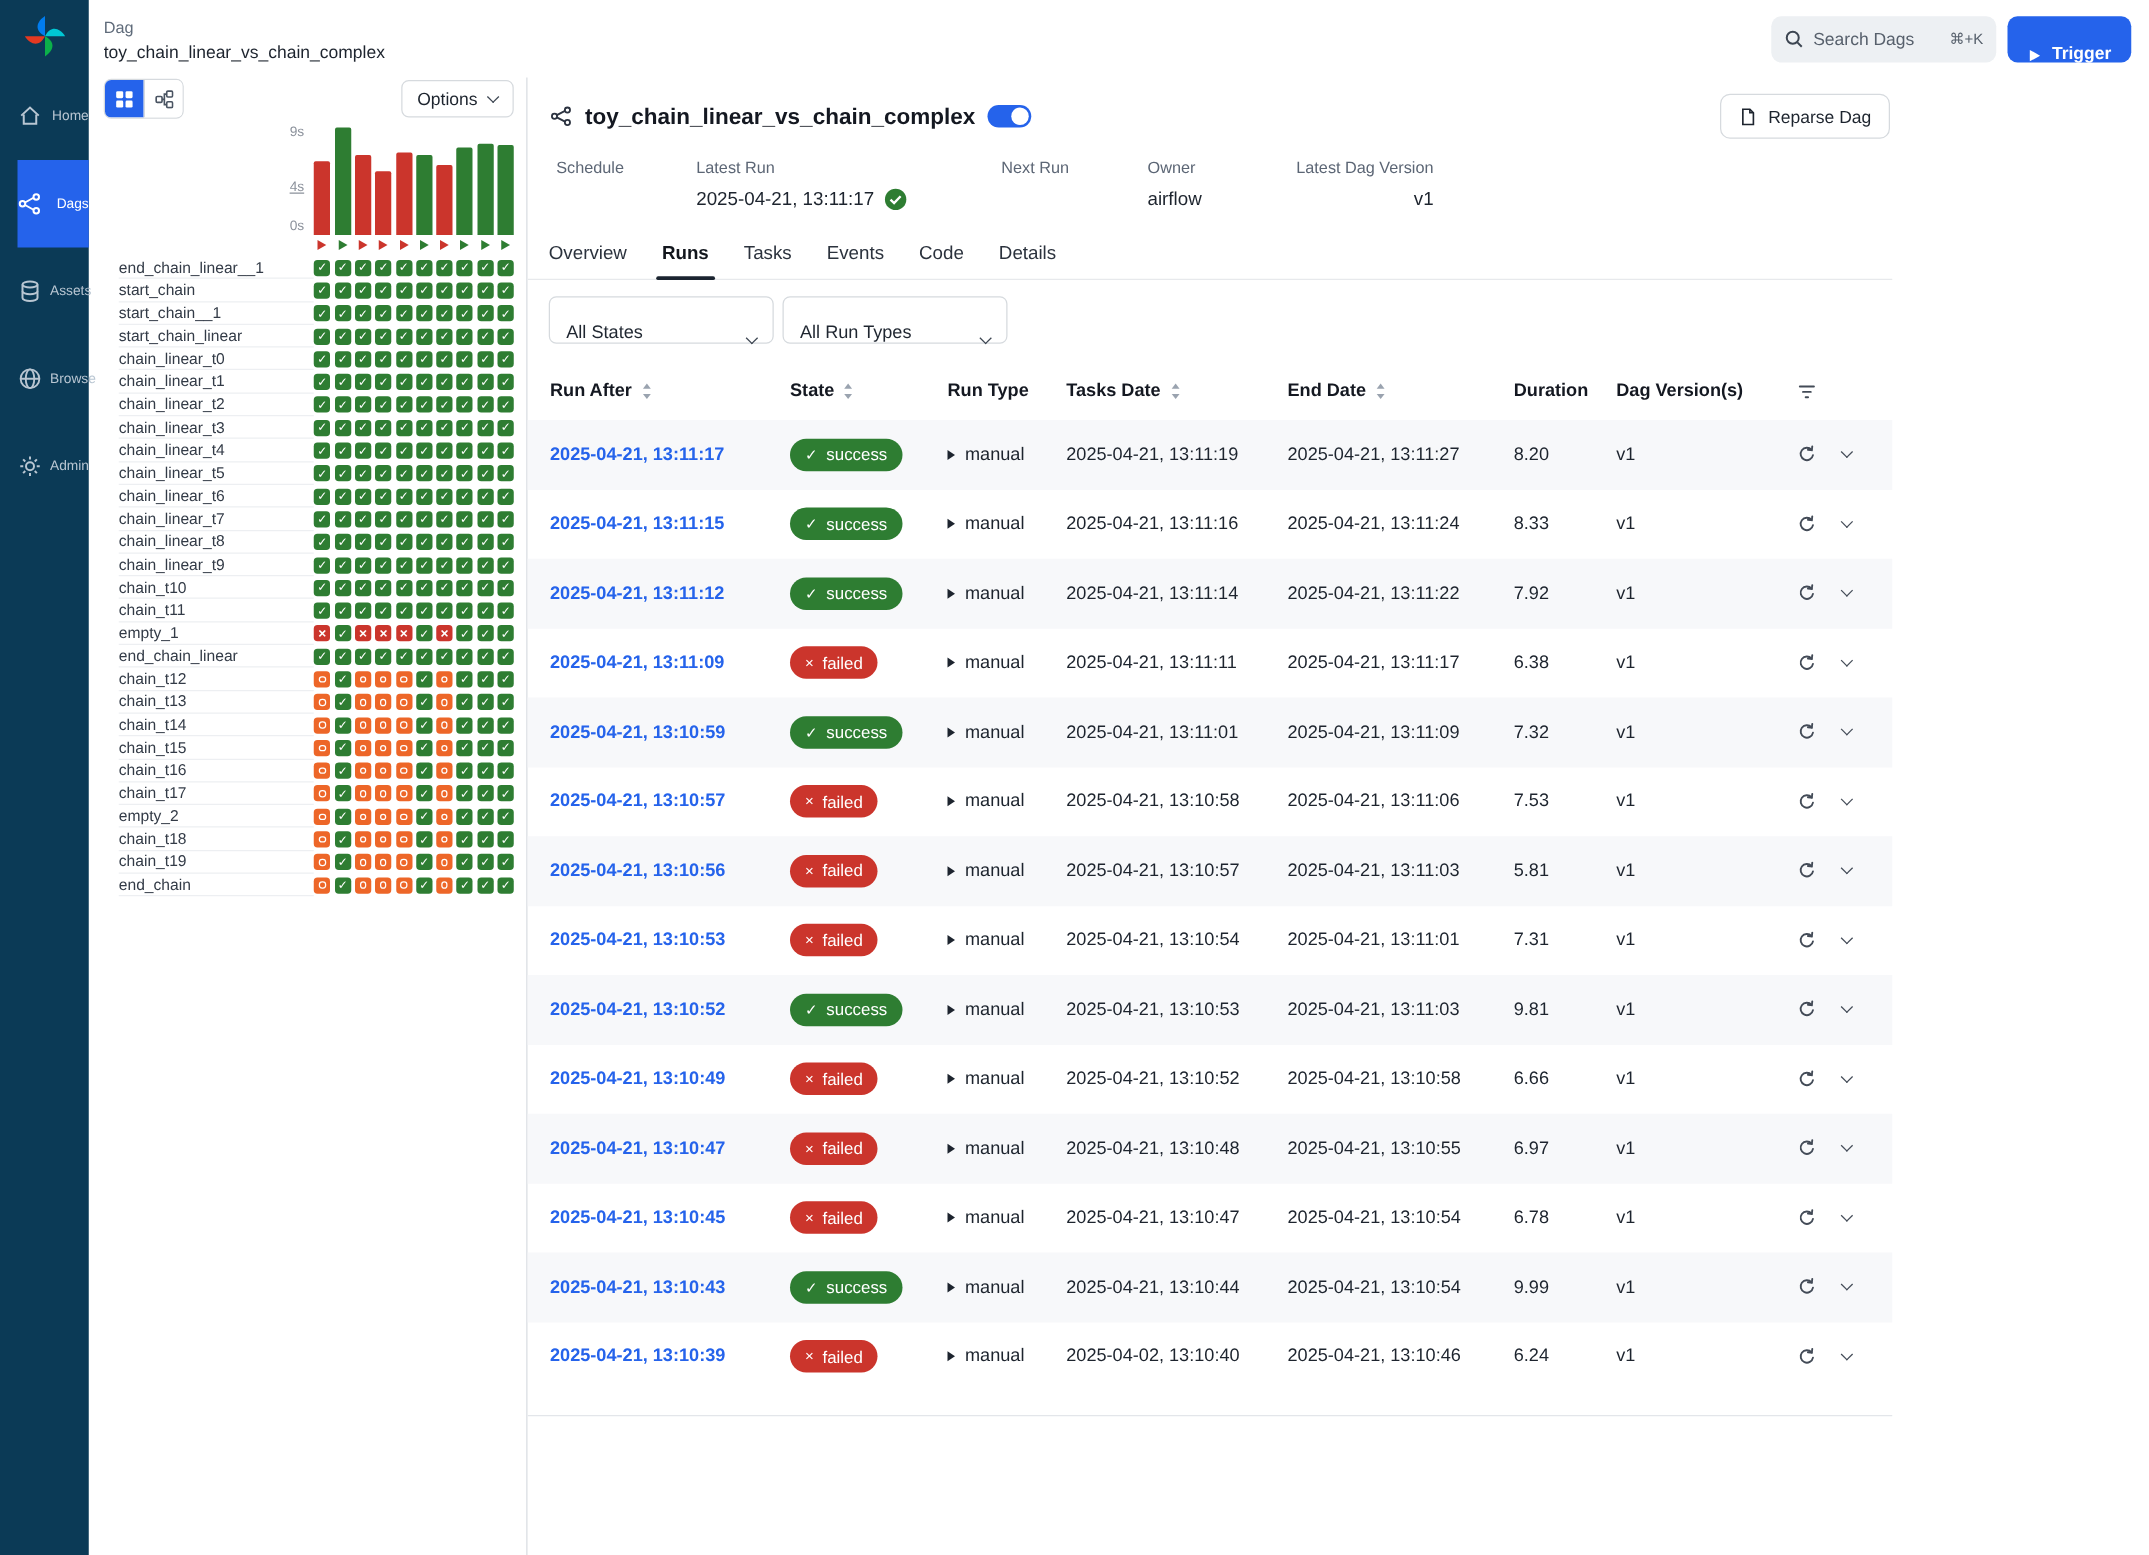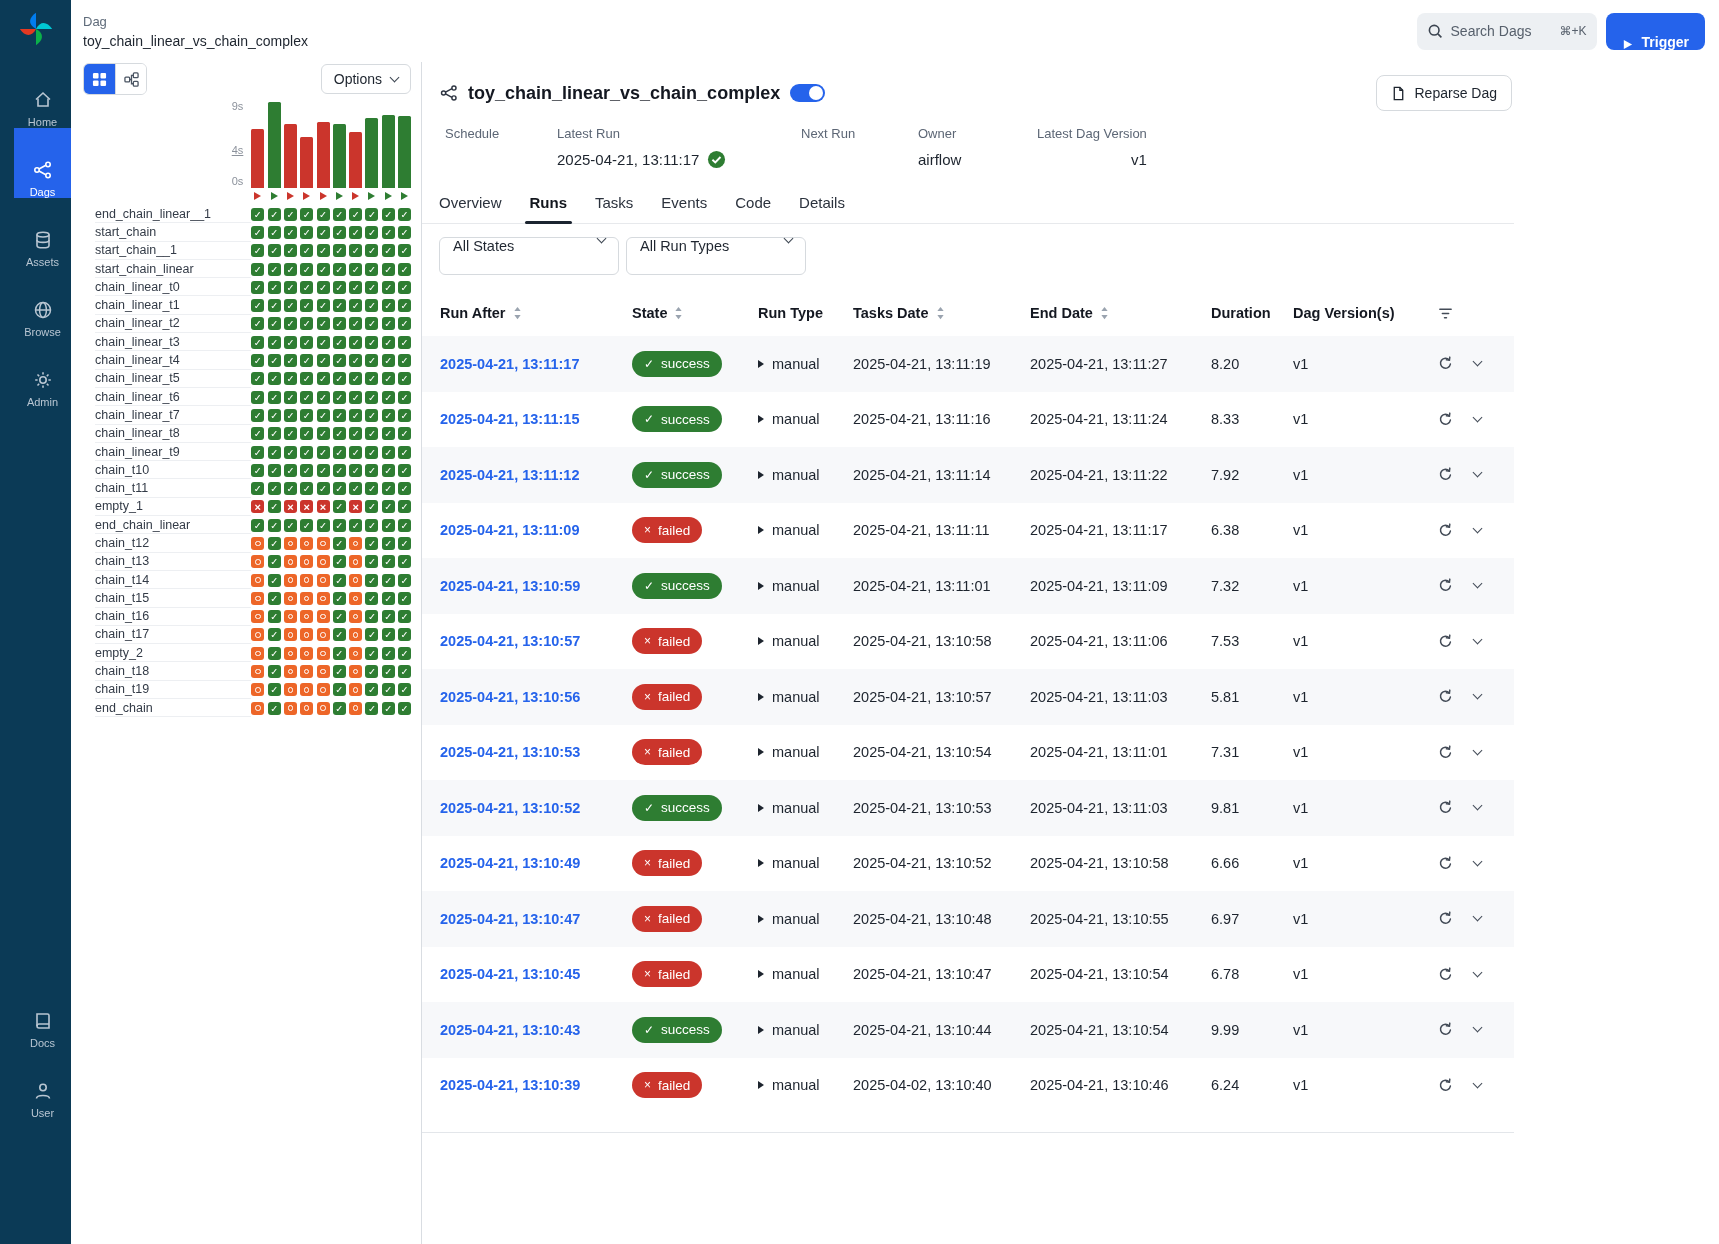--- a/index.html
+++ b/index.html
@@ -7,21 +7,21 @@
   body {
     font-family:"Liberation Sans", sans-serif;
     width:1719px; height:1244px; overflow:hidden; color:#1d242e;
   }
   .app { display:flex; width:100%; height:100%; }
 
   
   .sidebar { width:71px; background:var(--sidebar-bg); flex-shrink:0; display:flex; flex-direction:column; }
   .sb-logo { height:58px; display:flex; align-items:center; justify-content:center; cursor:pointer; }
   .sb-nav { display:flex; flex-direction:column; }
-  .sb-item { height:70px; display:flex; flex-direction:column; align-items:center; justify-content:flex-end; gap:6px;
+  .sb-item { height:70px; display:flex; flex-direction:row; align-items:center; justify-content:space-between; gap:6px;
              color:#b9c6d2; font-size:11px; cursor:pointer;margin-left:14px; }
   .sb-item.active { background:var(--accent); color:#fff; }
   .sb-icon { display:flex; }
   .sb-icon svg { width:20px; height:20px; }
   .sb-spacer { flex:1; }
   .sb-bottom { padding-bottom:125px; }
 
   
   .content { flex:1; display:flex; flex-direction:column; min-width:0; }
   .topbar { height:62px; flex-shrink:0; display:flex; align-items:center; justify-content:space-between; padding:0 14px 0 12px; }
@@ -96,21 +96,21 @@
   .w-version .info-value { justify-content:flex-end; }
   .tags-value { font-size:14.5px; }
 
   .tabs { display:flex; margin-top:16px; padding-left:3px; border-bottom:1px solid #e7e9ec; }
   .tab { padding:9px 14px 12px; font-size:15px; color:#2b323d; position:relative; cursor:pointer; }
   .tab.active { font-weight:bold; color:#12161d; }
   .tab.active::after { content:""; position:absolute; left:9px; right:9px; bottom:-1px; height:3px; background:#1b2430; border-radius:2px; }
 
   .filters { display:flex; gap:7px; padding:13px 0 0 17px; }
   .select { width:180px; height:38px; border:1px solid #d6dade; border-radius:6px; background:#fff;
-            display:flex; align-items:flex-start; justify-content:space-between; padding:0 13px; font-size:14.5px; color:#1f2630; cursor:pointer; }
+            display:flex; align-items:flex-end; justify-content:space-between; padding:0 13px; font-size:14.5px; color:#1f2630; cursor:pointer; }
 
   .runs-table { margin-top:15px; width:1092px; font-size:14.5px; }
   .thead, .trow { display:grid; grid-template-columns:192px 126px 95px 177px 181px 82px 147px 92px; align-items:center; }
   .thead { height:46px; font-weight:bold; color:#141821; }
   .th { display:flex; align-items:center; gap:7px; padding-left:18px; }
   .th.sortable { cursor:pointer; }
   .th-actions { padding-left:16px; cursor:pointer; }
   .trow { height:55.5px; color:#1d242e; }
   .trow:nth-child(odd) { background:var(--row-stripe); }
   .td { padding-left:18px; }
@@ -186,40 +186,20 @@
           <span class="sb-icon">
             <svg viewBox="0 0 20 20" fill="none" stroke="currentColor" stroke-width="1.6">
               <circle cx="10" cy="10" r="3.2"></circle>
               <path d="M10 2.2 V4.6 M10 15.4 V17.8 M2.2 10 H4.6 M15.4 10 H17.8 M4.5 4.5 L6.2 6.2 M13.8 13.8 L15.5 15.5 M15.5 4.5 L13.8 6.2 M6.2 13.8 L4.5 15.5"></path>
             </svg>
           </span>
           <span class="sb-label">Admin</span>
         </div>
       </nav>
     <div class="sb-spacer"></div>
-    <nav class="sb-nav sb-bottom">
-        <div class="sb-item">
-          <span class="sb-icon">
-            <svg viewBox="0 0 20 20" fill="none" stroke="currentColor" stroke-width="1.6">
-              <path d="M4 3 H14.5 A1.5 1.5 0 0 1 16 4.5 V17 H6 A2 2 0 0 1 4 15 Z"></path>
-              <path d="M4 15 A2 2 0 0 1 6 13 H16"></path>
-            </svg>
-          </span>
-          <span class="sb-label">Docs</span>
-        </div>
-        <div class="sb-item">
-          <span class="sb-icon">
-            <svg viewBox="0 0 20 20" fill="none" stroke="currentColor" stroke-width="1.6">
-              <circle cx="10" cy="6.5" r="3.2"></circle>
-              <path d="M3.5 17.5 C3.5 13.5 16.5 13.5 16.5 17.5"></path>
-            </svg>
-          </span>
-          <span class="sb-label">User</span>
-        </div>
-      </nav>
   </aside>
 
   <div class="content">
 
     <header class="topbar">
       <div class="crumbs">
         <div class="crumb">Dag</div>
         <div class="crumb-id">toy_chain_linear_vs_chain_complex</div>
       </div>
       <div class="topbar-right">

